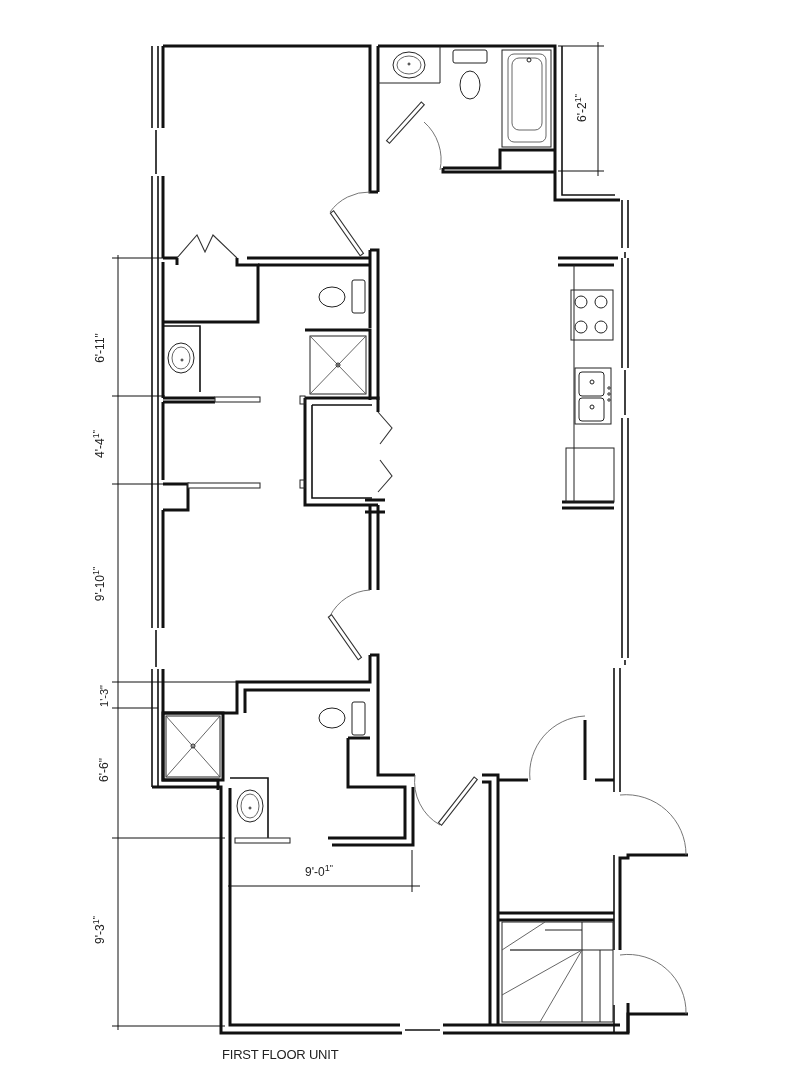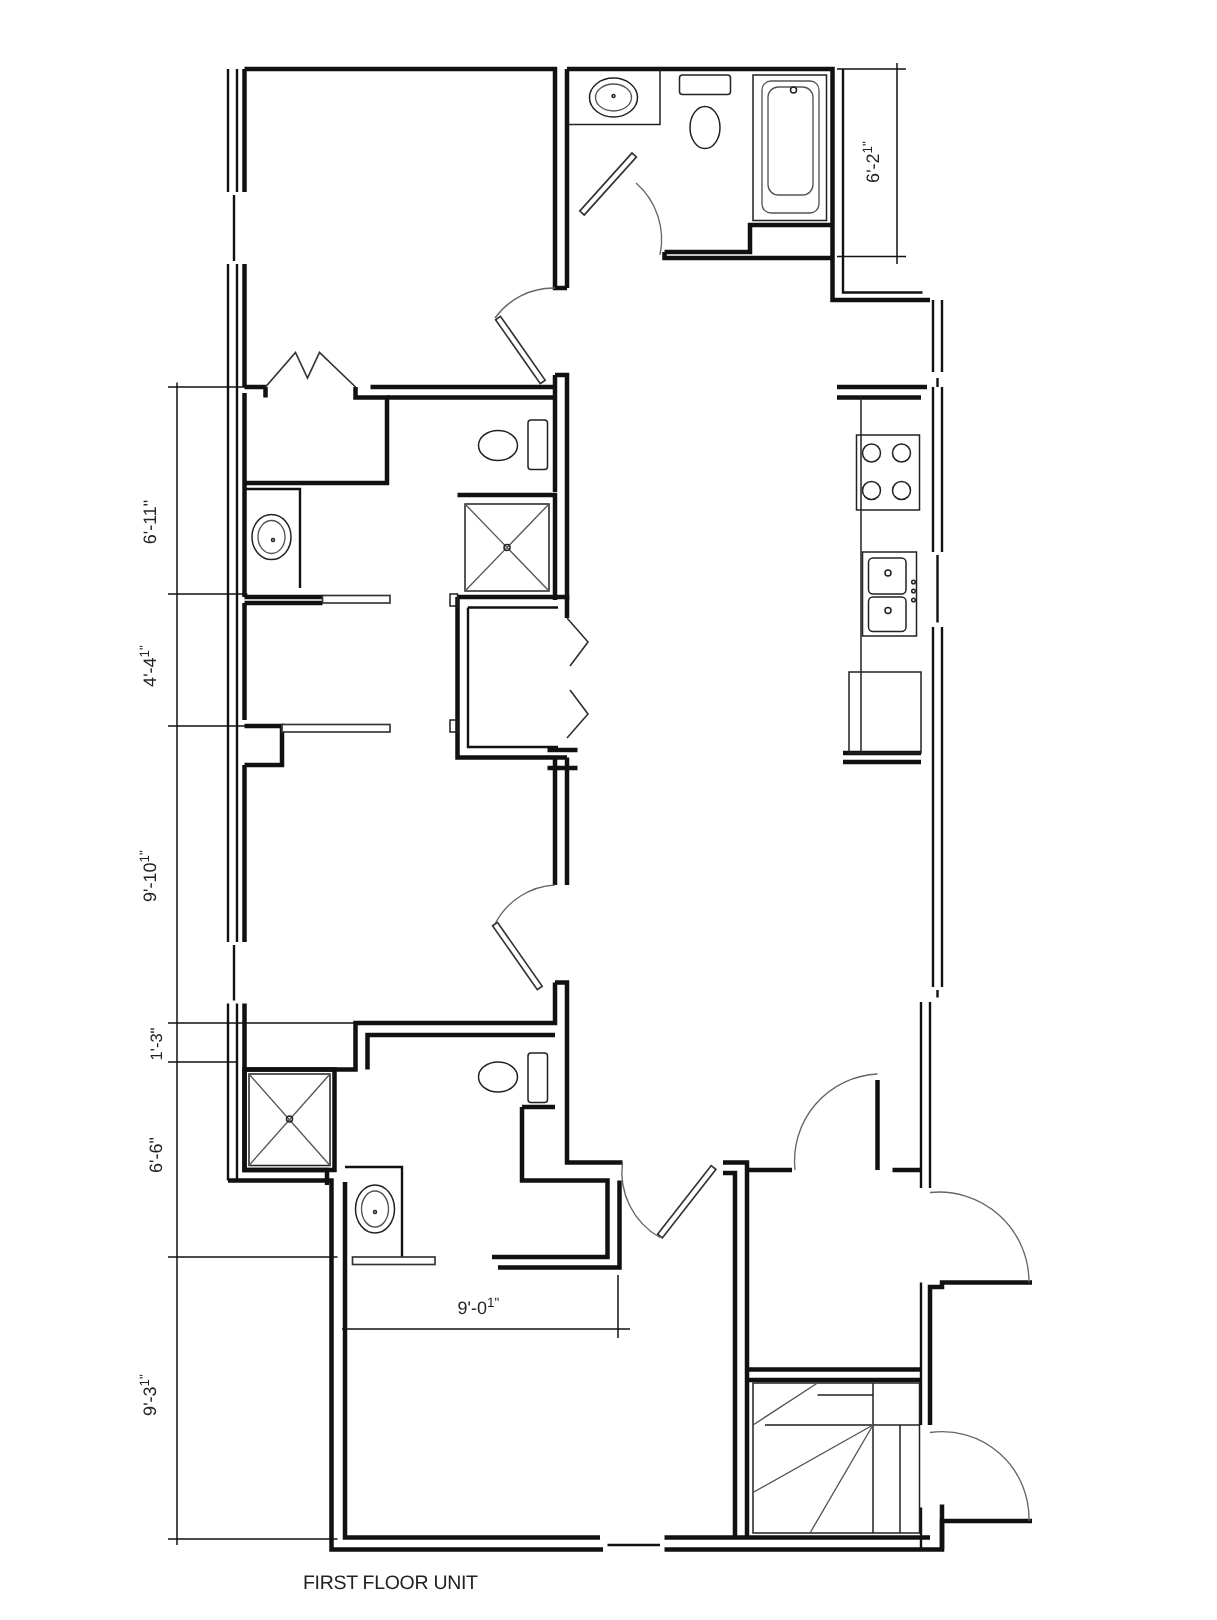--- a/index.html
+++ b/index.html
@@ -7,21 +7,21 @@
   #plan { position: absolute; left: 0; top: 0; width: 811px; height: 1080px; }
   .wall { fill: none; stroke: #111; stroke-width: 3; stroke-linejoin: miter; }
   .wallthin { fill: none; stroke: #111; stroke-width: 1.6; }
   .fix { fill: none; stroke: #222; stroke-width: 1; }
   .fixg { fill: none; stroke: #555; stroke-width: 0.9; }
   .swing { fill: none; stroke: #666; stroke-width: 0.9; }
   .leaf { fill: #fff; stroke: #333; stroke-width: 1.1; }
   .dim { stroke: #111; stroke-width: 1; fill: none; }
   .dimtxt { font-family: "Liberation Sans", sans-serif; font-size: 12px; fill: #222; }
   .frac { font-size: 9px; }
-  .title { position: absolute; left: 202px; top: 1047px; font-size: 13px; color: #222; letter-spacing: -0.2px; }
+  .title { position: absolute; left: 222px; top: 1047px; font-size: 13px; color: #222; letter-spacing: -0.2px; }
 </style>
 </head>
 <body>
 
 <svg id="plan" viewBox="0 0 811 1080" xmlns="http://www.w3.org/2000/svg">
 
   <g>
 
     <path class="wall" d="M163 46 L370 46 L370 192 L378 192"></path>
 

